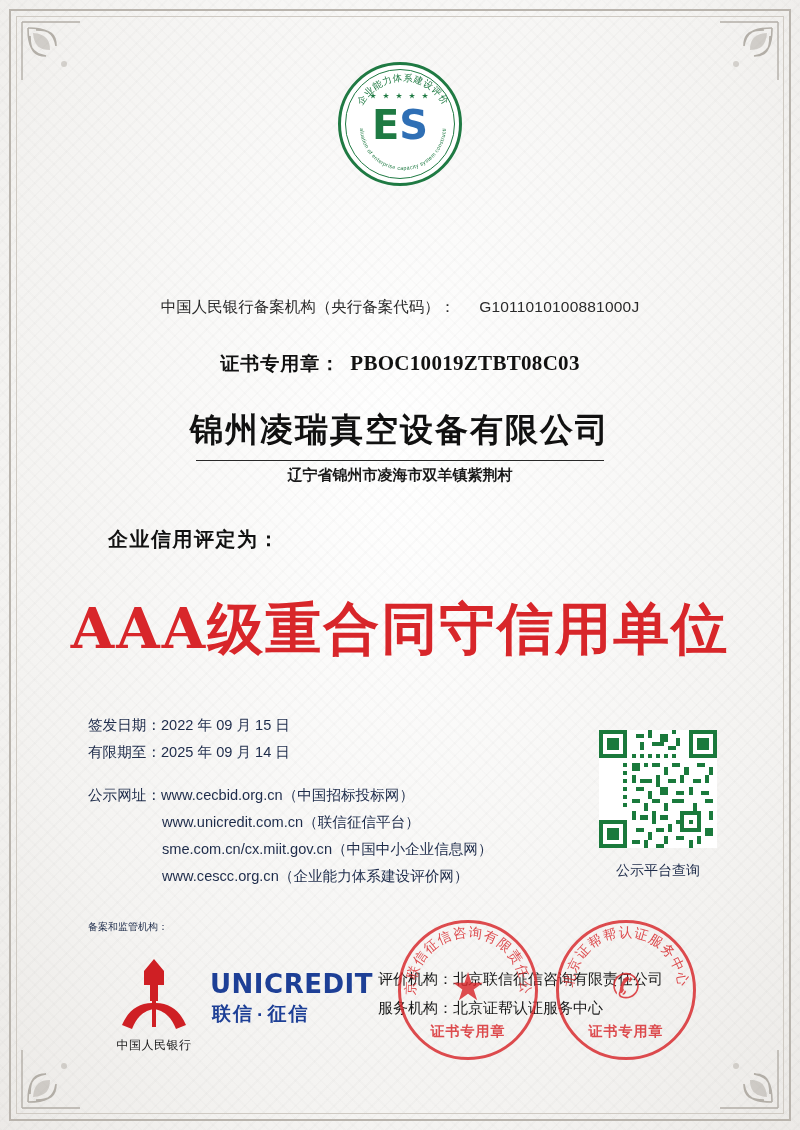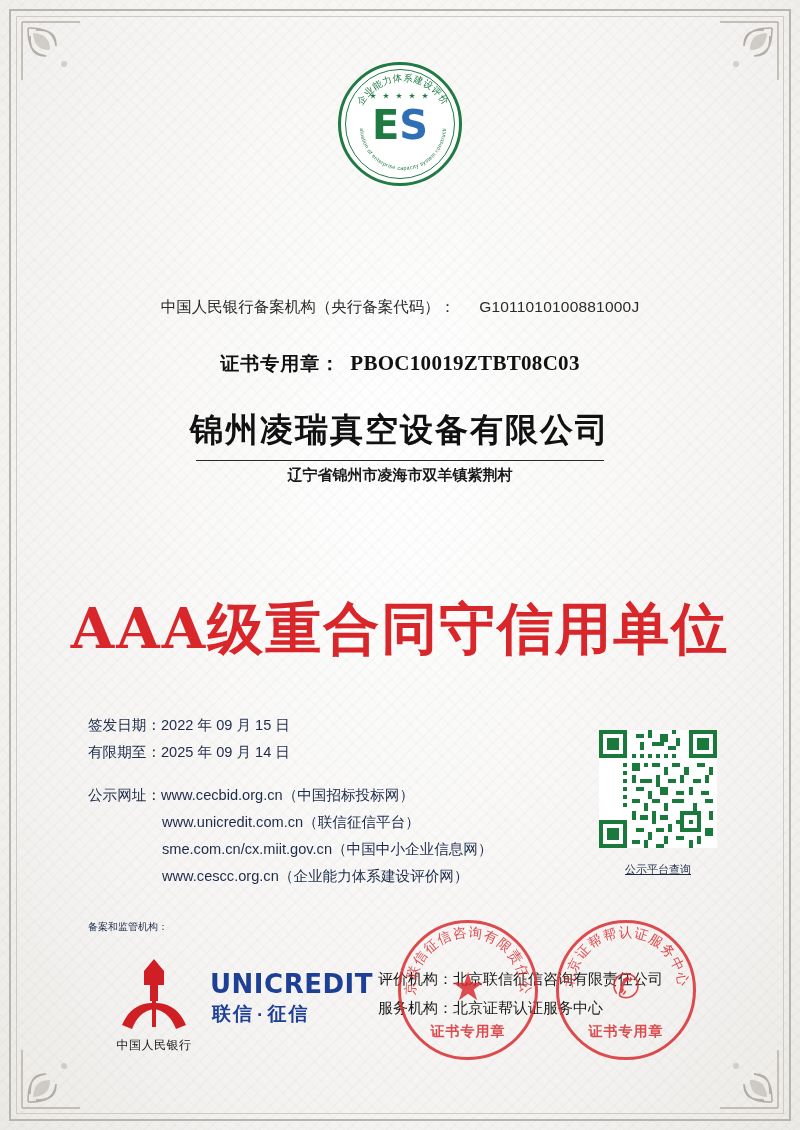--- a/index.html
+++ b/index.html
@@ -240,23 +240,22 @@
     text-align: center;
   }
   .qr {
     width: 118px;
     height: 118px;
     background: #fff;
     image-rendering: pixelated;
   }
   .qr-caption {
     margin-top: 10px;
-    font-size: 11px;
+    font-size: 14px;
     color: #1d2b4a;
-    text-decoration: underline;
   }
 
   
   .filing-label {
     position: absolute;
     top: 920px;
     left: 88px;
     font-size: 10px;
     color: #1d2b4a;
   }
@@ -424,20 +423,21 @@
   </div>
 
   <div class="cert-no">
     <span class="lbl">证书专用章：</span><span class="val">PBOC10019ZTBT08C03</span>
   </div>
 
   <div class="company">锦州凌瑞真空设备有限公司</div>
   <div class="rule"></div>
   <div class="addr">辽宁省锦州市凌海市双羊镇紫荆村</div>
 
+  <div class="rating-label">企业信用评定为：</div>
   <div class="rating-value">AAA级重合同守信用单位</div>
 
   <div class="details">
     <div class="row">
       <span class="k">签发日期：</span><span class="v">2022 年 09 月 15 日</span>
     </div>
     <div class="row">
       <span class="k">有限期至：</span><span class="v">2025 年 09 月 14 日</span>
     </div>
     <div class="urls">

